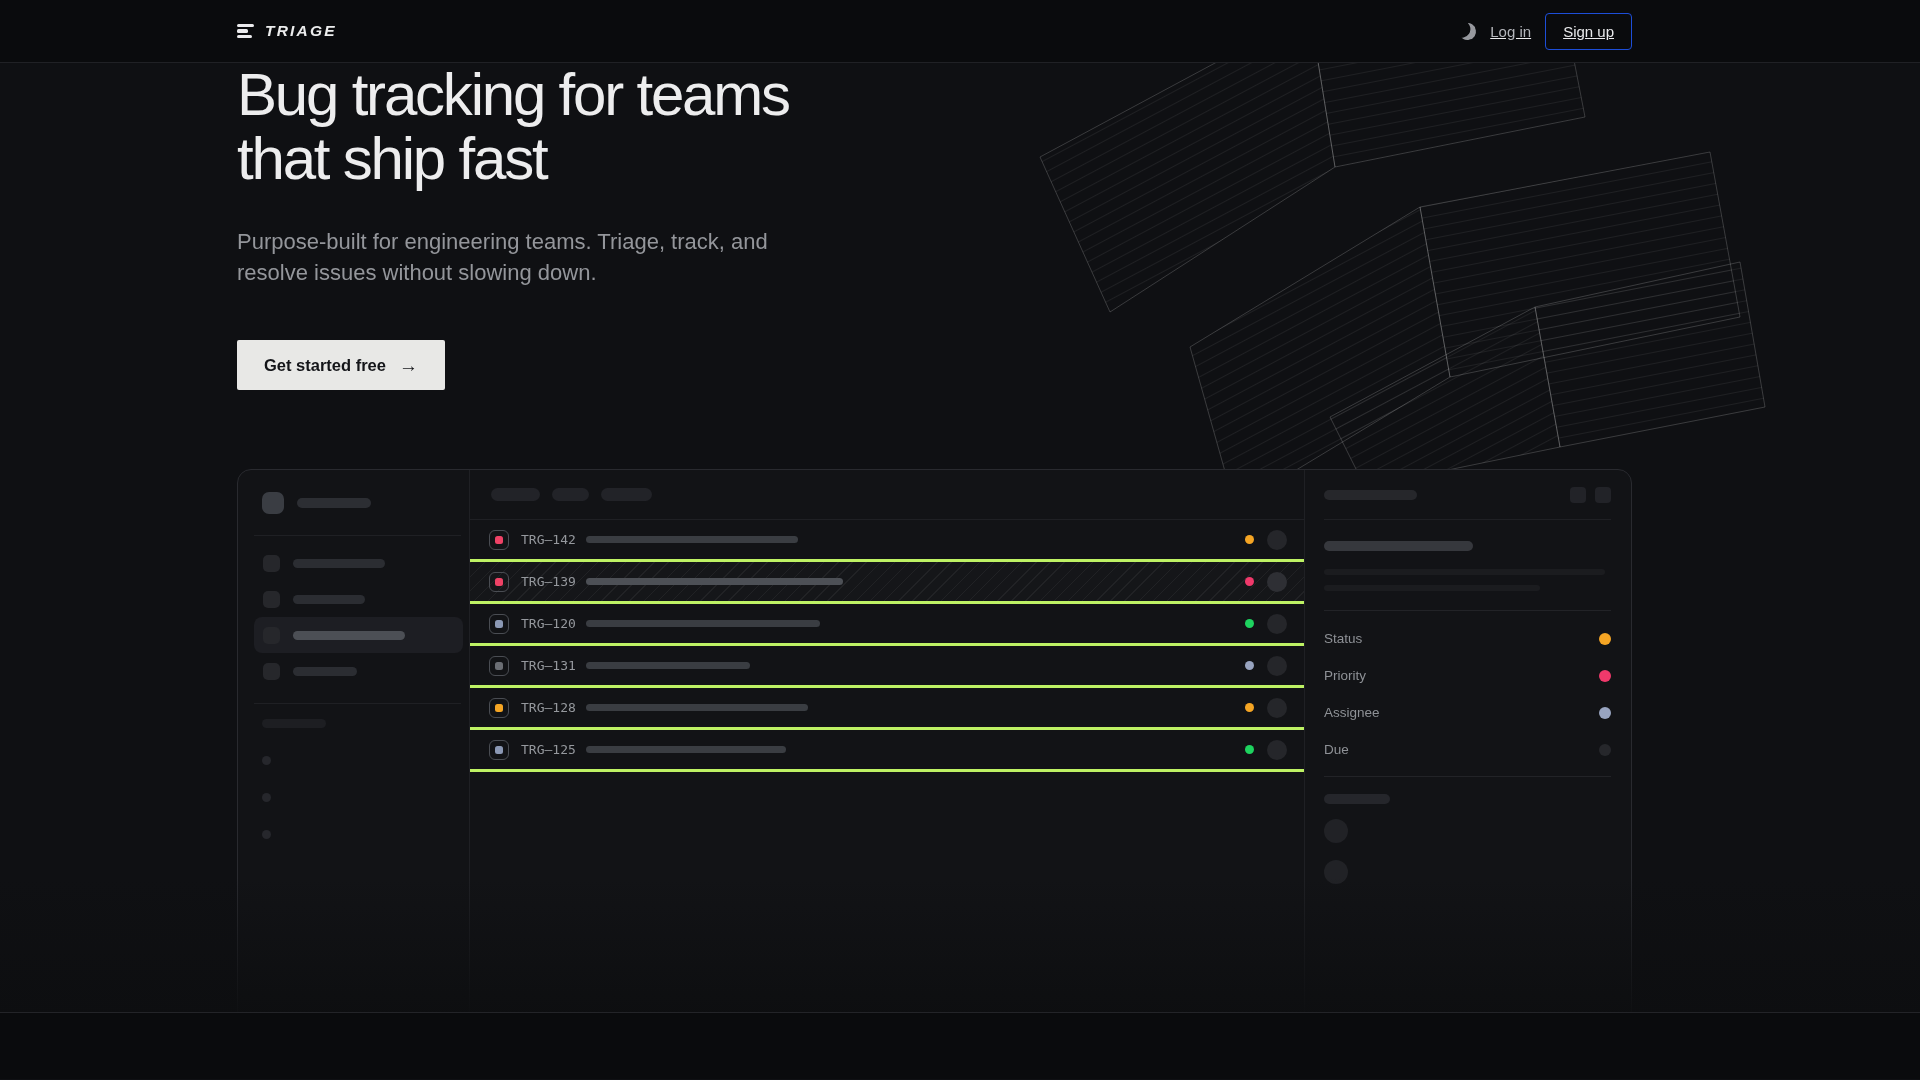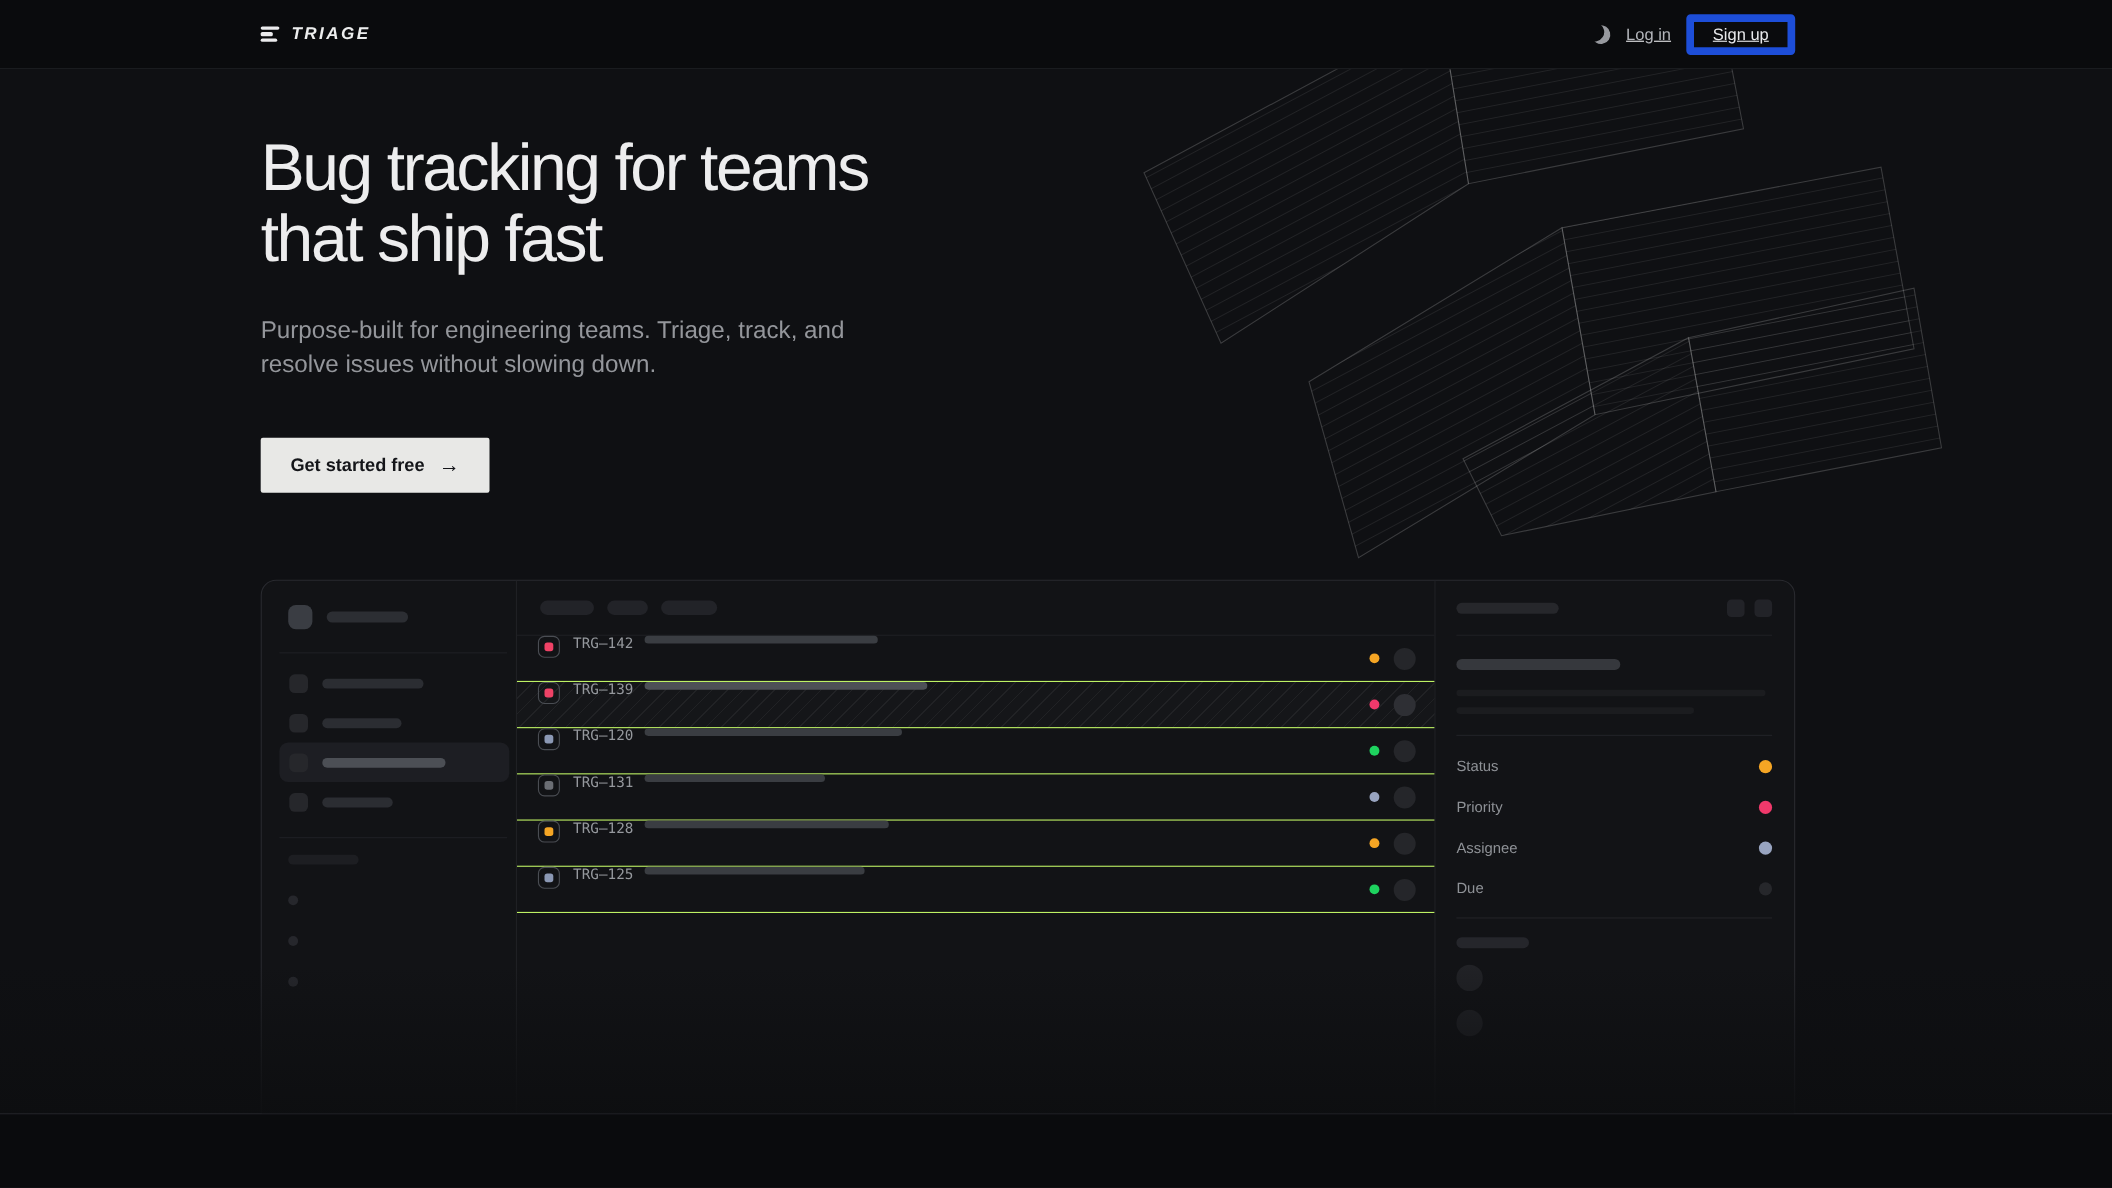--- a/index.html
+++ b/index.html
@@ -15,28 +15,28 @@
   .logo-mark b { display:block; height:3.2px; border-radius:1.5px; background:#ebebed; }
   .logo-mark b:nth-child(1){ width:17px; }
   .logo-mark b:nth-child(2){ width:11px; }
   .logo-mark b:nth-child(3){ width:15px; }
   .logo-text { font-size:15.5px; font-weight:700; letter-spacing:2.2px; color:#eceded;font-style:italic; }
   .nav-right { margin-left:auto; display:flex; align-items:center; gap:14px;text-decoration:underline; }
   .moon { width:17px; height:17px; border-radius:50%;
           box-shadow:inset -5px -3.5px 0 0 #97999e; transform:rotate(-12deg); cursor:pointer; }
   .login { font-size:15px; color:#b4b6bb; cursor:pointer; }
   .signup { height:37px; padding:0 17px; display:flex; align-items:center;
-            border:7px solid #1d4ed8; border-radius:4px; background:transparent;
+            border:1px solid #1d4ed8; border-radius:4px; background:transparent;
             color:#e9eaec; font-size:15px; cursor:pointer; font-family:inherit; }
 
   
   .hero { position:relative; height:950px; overflow:hidden; background:#0f1013;
           border-bottom:1px solid #232428; }
   .hero-inner { position:relative; width:1395px; margin-left:237px; z-index:2; }
-  h1 { margin-top:58px; font-size:60px; line-height:64px; font-weight:500;
+  h1 { font-size:60px; line-height:64px; font-weight:500;
        letter-spacing:-2.2px; color:#ededee; }
   .subtitle { margin-top:36px; font-size:22px; line-height:30.5px; color:#94969b; }
   .cta { margin-top:52px; height:50px; padding:0 27px; display:inline-flex;
          align-items:center; gap:13px; background:#e8e8e6; color:#141519;
          border:none; border-radius:2px; font-size:16.5px; font-weight:700;
          font-family:inherit; cursor:pointer; }
   .cta .arrow { font-size:19px; font-weight:400; line-height:1; }
 
   
   .decor { position:absolute; left:980px; top:-6px; z-index:1; }
@@ -66,22 +66,22 @@
   .sb-item.active { background:#1d1e23; }
   .sb-item.active .pill { background:#4c4f55; }
   .sb-sec { margin-top:14px; }
   .sb-sec-pill { width:64px; height:9px; border-radius:4.5px; background:#1d1e22; margin-top:15px; }
   .sb-dot { width:9px; height:9px; border-radius:50%; background:#26272c; margin-top:28px; }
 
   
   .list-header { height:50px; border-bottom:1px solid #1f2024; display:flex;
                  align-items:center; gap:12px; padding-left:21px; }
   .chip { height:13px; border-radius:7px; background:#222328; }
-  .issue-row { height:42px; display:flex; padding:0 17px 0 19px;
-               border-bottom:1px solid #bef264; }
+  .issue-row { height:42px; display:flex; align-items:center; padding:0 17px 0 19px;
+               border-bottom:3px solid #bef264; }
   .issue-row.selected { background-color:rgba(255,255,255,0.015);
     background-image:repeating-linear-gradient(135deg, rgba(255,255,255,0.05) 0 1px, transparent 1px 10px); }
   .p-icon { width:20px; height:20px; border:1.5px solid #4a4d53; border-radius:6px;
             display:flex; align-items:center; justify-content:center; flex:none; }
   .p-icon i { display:block; width:8px; height:8px; border-radius:2.5px; }
   .issue-id { margin-left:12px; width:62px; font-family:"DejaVu Sans Mono", monospace;
               font-size:13px; color:#95989d; flex:none; }
   .title-skel { height:7px; border-radius:3.5px; background:#3a3d42; margin-left:3px; }
   .issue-row.selected .title-skel { background:#4d5056; }
   .row-right { margin-left:auto; display:flex; align-items:center; gap:13px; }

